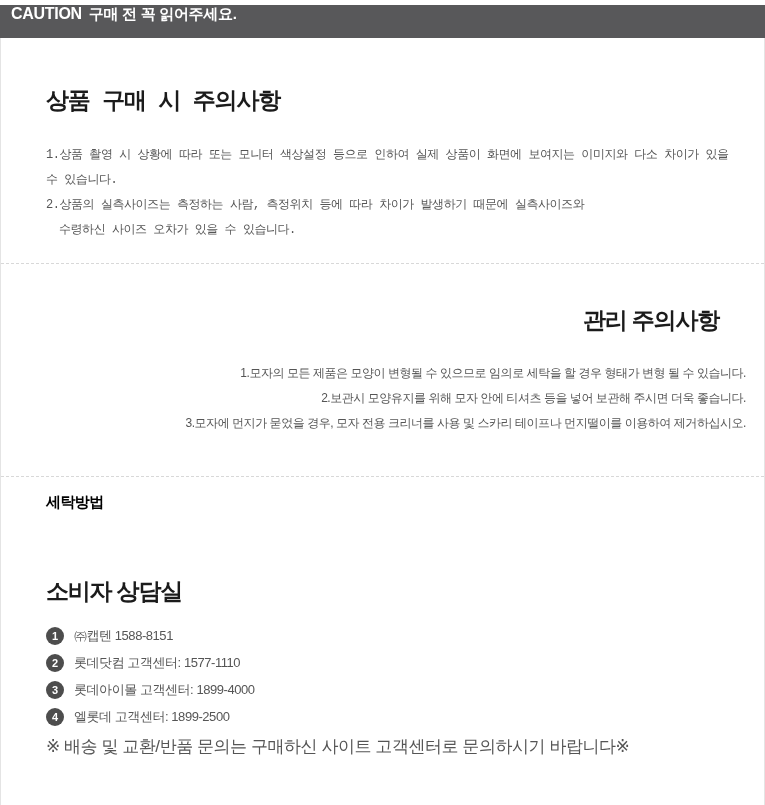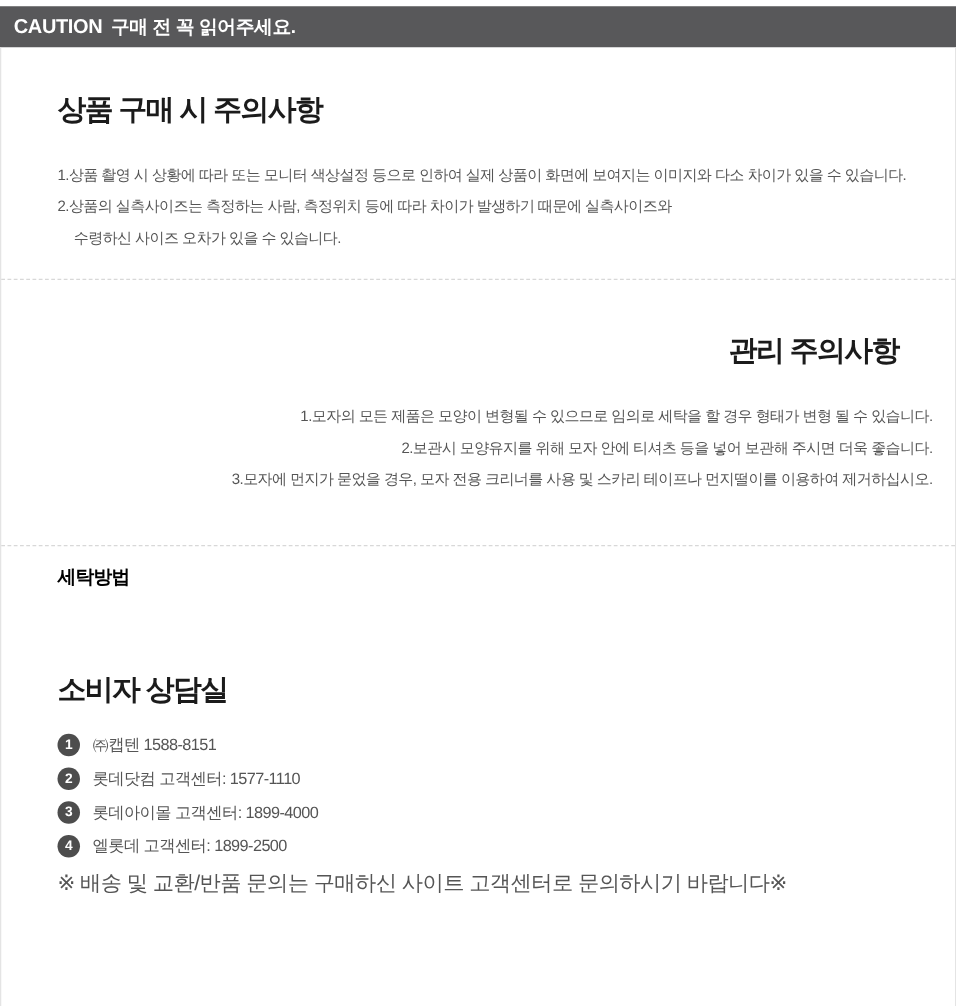--- a/index.html
+++ b/index.html
@@ -6,40 +6,40 @@
   html, body { margin: 0; padding: 0; }
   body {
     width: 765px; height: 805px;
     background: #ffffff;
     font-family: "Liberation Sans", "DejaVu Sans", sans-serif;
   }
   .page { width: 765px; height: 805px; padding-top: 5px; background: #fff; overflow: hidden; }
 
   .caution-bar {
     height: 33px; background: #58585a; color: #fff;
-    display: flex; align-items: center; padding-left: 11px;
+    display: flex; padding-left: 11px;
     letter-spacing: -0.3px;
   }
   .caution-label { font-size: 16px; font-weight: bold; margin-right: 7px; }
   .caution-text  { font-size: 15px; font-weight: bold; }
 
   .content {
     border-left: 1px solid #e4e4e4;
     border-right: 1px solid #e4e4e4;
     min-height: 767px;
     background: #fff;
   }
 
   .sec-title {
     margin: 0; padding: 0 45px;
     font-size: 23px; line-height: 30px;
     font-weight: bold; color: #1b1b1b;
     letter-spacing: -1.2px;
   }
-  .sec-purchase { padding-top: 34px; }
+  .sec-purchase { padding-top: 49px; font-family: Liberation Mono, monospace; }
   .sec-care     { padding-top: 41px; text-align: right; }
   .sec-customer { padding-top: 66px; }
 
   .notice-lines { margin-top: 26px; padding: 0 18px 0 45px; }
   .sec-care .notice-lines { }
   .notice-lines p {
     margin: 0; font-size: 12px; line-height: 25px;
     color: #555; letter-spacing: -0.45px;
   }
   .notice-lines p.indent { padding-left: 13px; }

